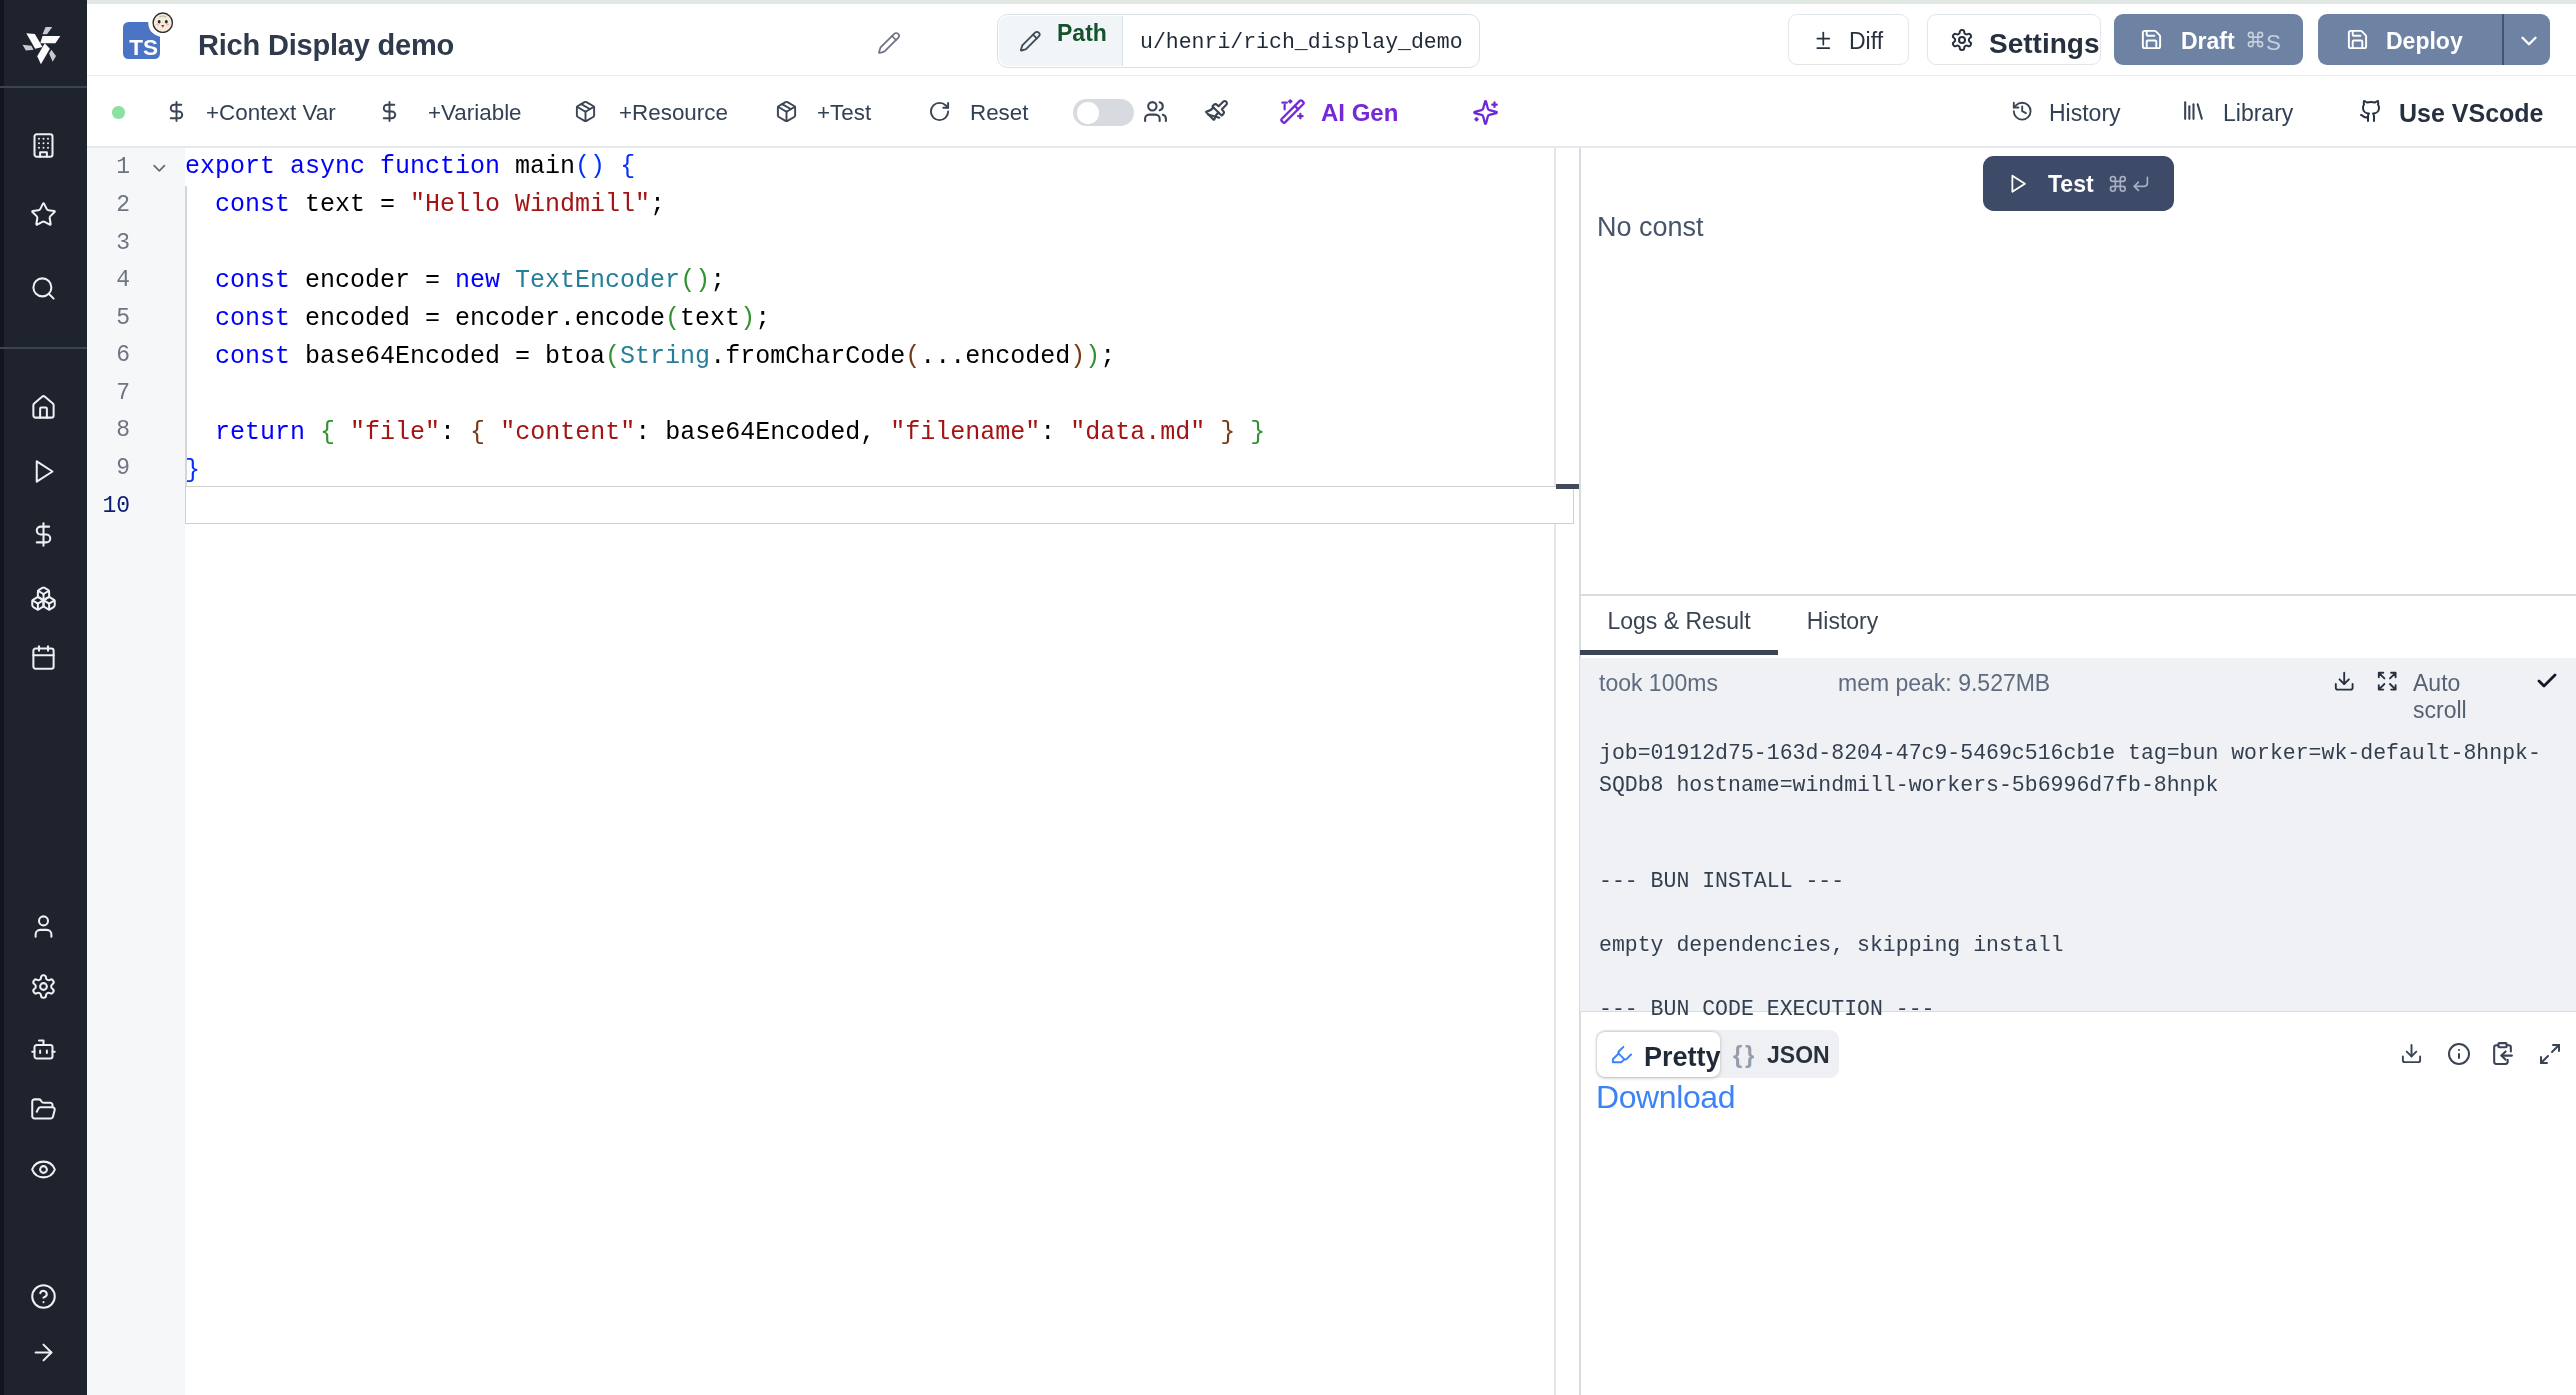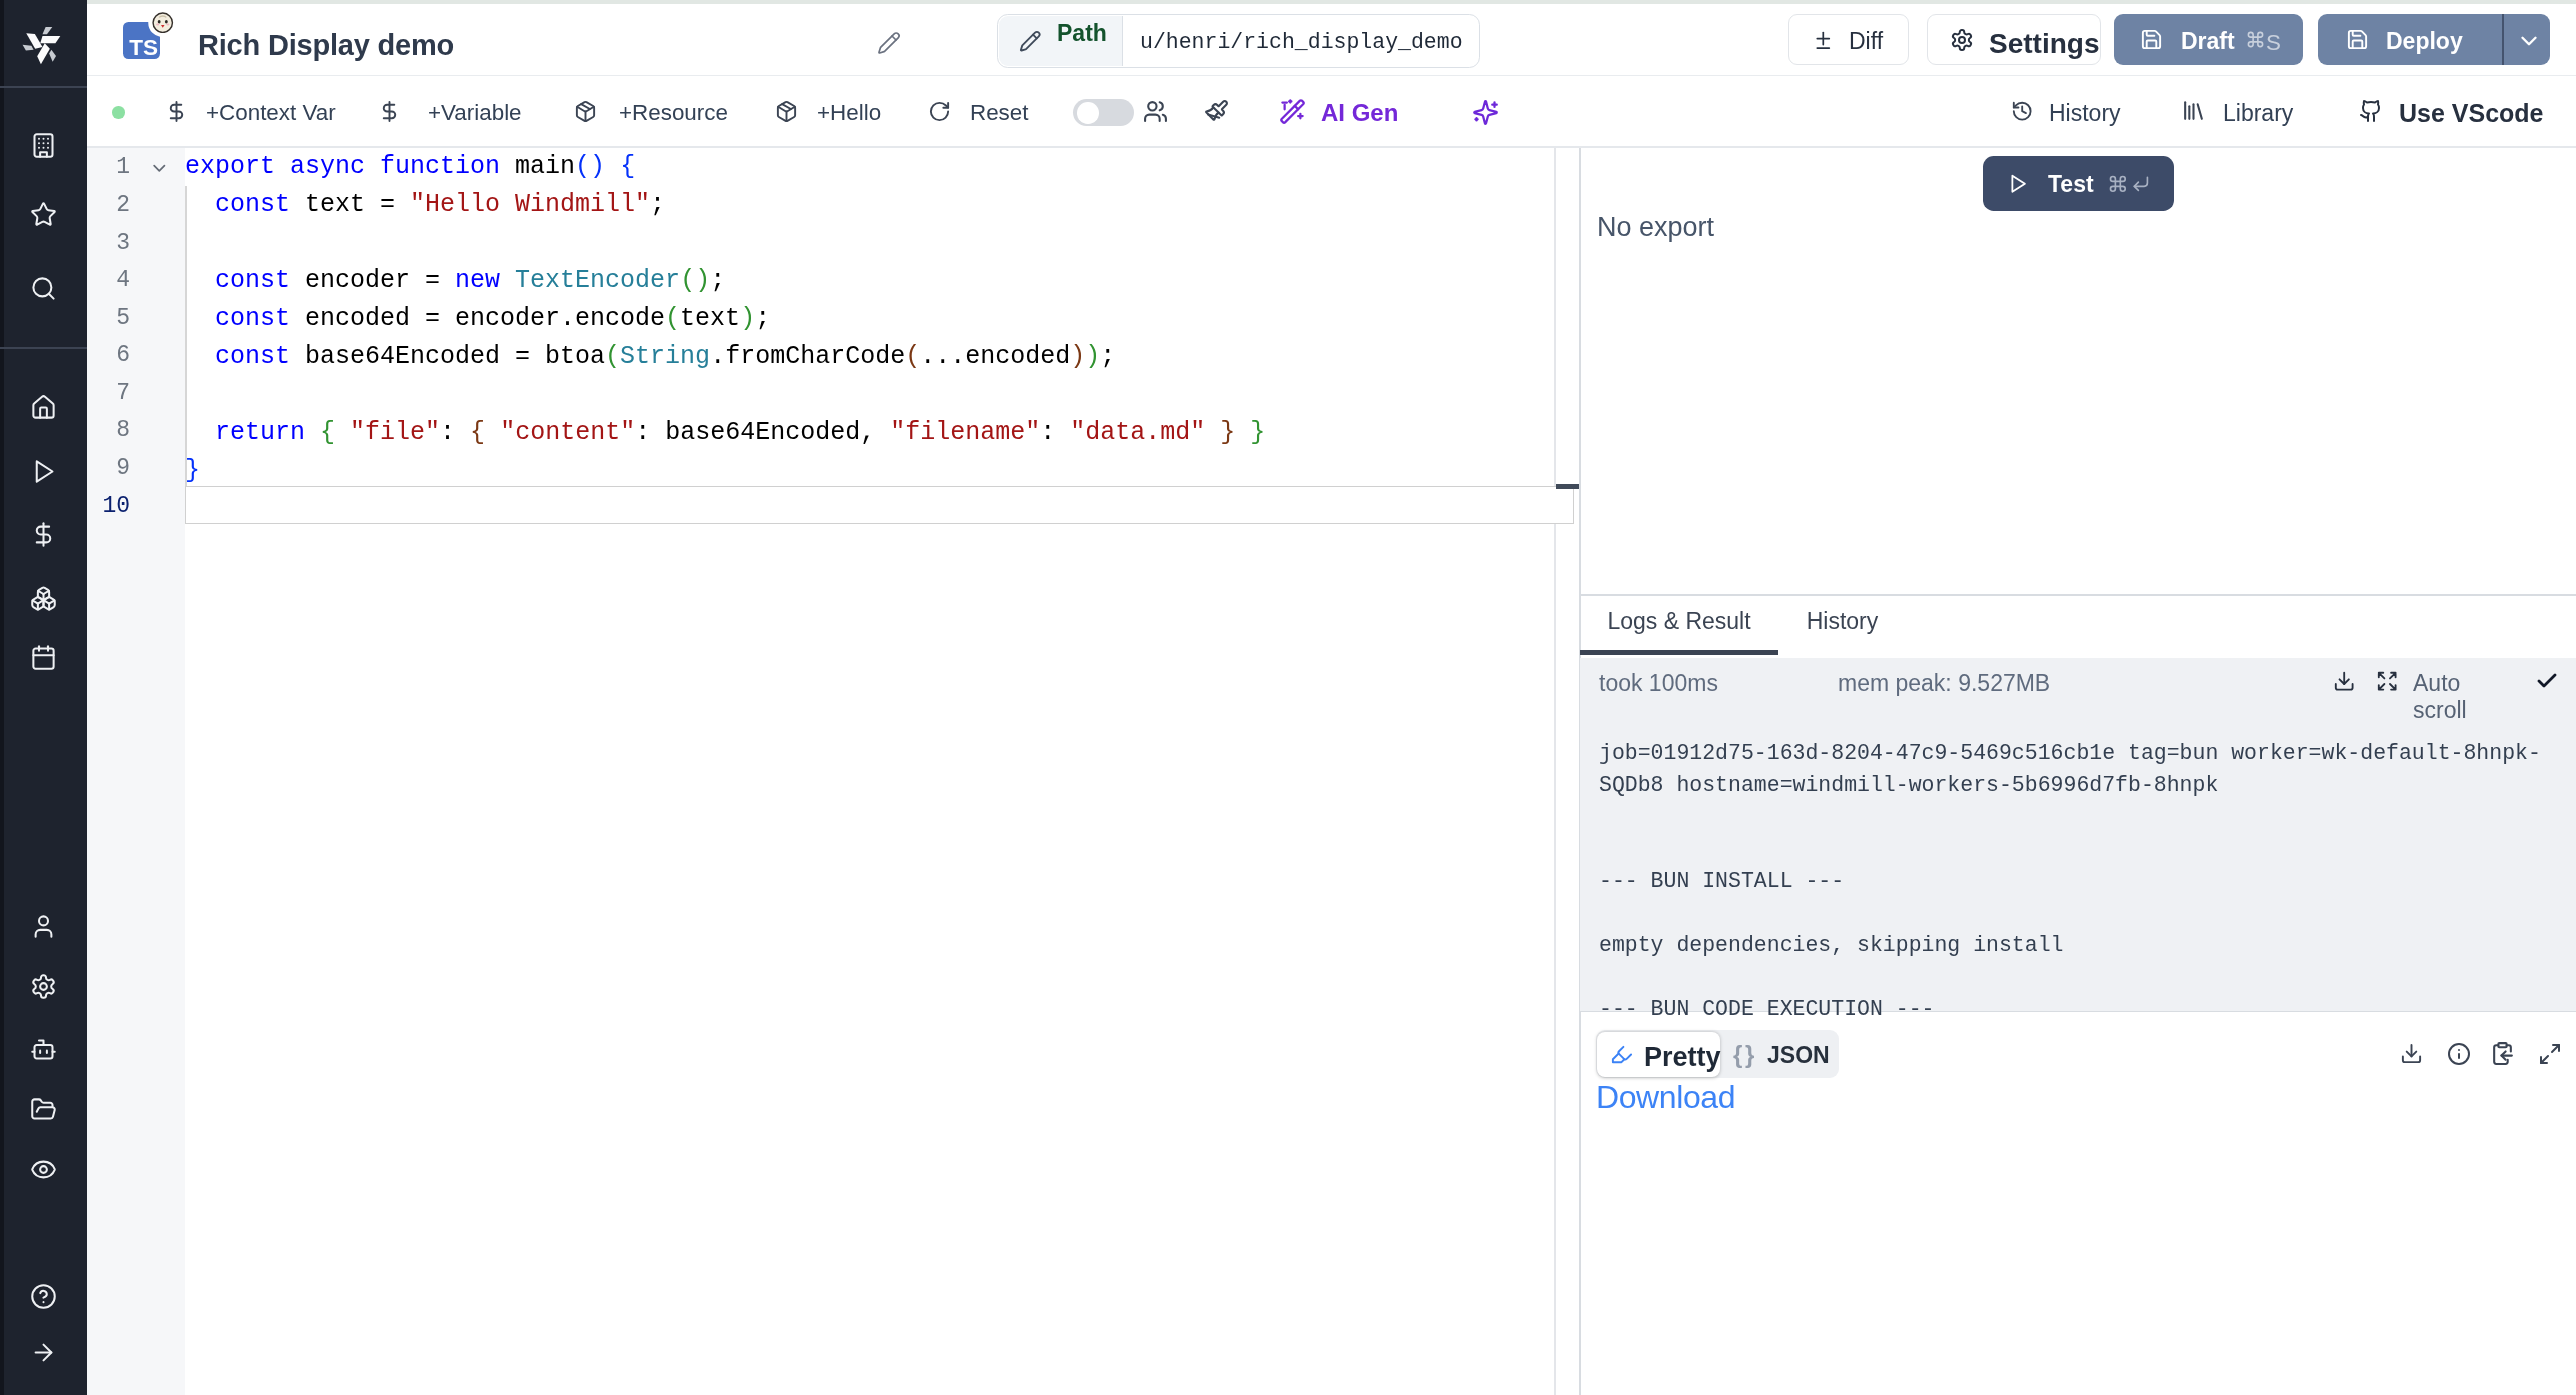--- a/index.html
+++ b/index.html
@@ -195,21 +195,21 @@
       <path d="m3.3 7 7.703 4.734a2 2 0 0 0 1.994 0L20.7 7"></path>
       <path d="m7.5 4.27 9 5.15"></path>
     </svg>
 <div class="lbl" style="left:619px;top:100px">+Resource</div>
 <svg class="si" style="left:775px;top:100px" width="23" height="23" viewBox="0 0 24 24" fill="none" stroke="#3b4453" stroke-width="2" stroke-linecap="round" stroke-linejoin="round">
       <path d="M11 21.73a2 2 0 0 0 2 0l7-4A2 2 0 0 0 21 16V8a2 2 0 0 0-1-1.73l-7-4a2 2 0 0 0-2 0l-7 4A2 2 0 0 0 3 8v8a2 2 0 0 0 1 1.73z"></path>
       <path d="M12 22V12"></path>
       <path d="m3.3 7 7.703 4.734a2 2 0 0 0 1.994 0L20.7 7"></path>
       <path d="m7.5 4.27 9 5.15"></path>
     </svg>
-<div class="lbl" style="left:817px;top:100px">+Hello</div>
+<div class="lbl" style="left:817px;top:100px">+Test</div>
 <svg class="si" style="left:928px;top:100px" width="23" height="23" viewBox="0 0 24 24" fill="none" stroke="#3b4453" stroke-width="2" stroke-linecap="round" stroke-linejoin="round">
       <path d="M21 12a9 9 0 1 1-9-9c2.52 0 4.93 1 6.74 2.74L21 8"></path>
       <path d="M21 3v5h-5"></path>
     </svg>
 <div class="lbl" style="left:970px;top:100px">Reset</div>
 <div class="abs" style="left:1073px;top:99px;width:61px;height:27px;border-radius:13.4px;background:#d7dadf"></div>
 <div class="abs" style="left:1077px;top:102px;width:21.5px;height:21.5px;border-radius:50%;background:#fff"></div>
 <svg class="si" style="left:1143px;top:99px" width="25" height="25" viewBox="0 0 24 24" fill="none" stroke="#3b4453" stroke-width="2" stroke-linecap="round" stroke-linejoin="round">
       <path d="M16 21v-2a4 4 0 0 0-4-4H6a4 4 0 0 0-4 4v2"></path>
       <circle cx="9" cy="7" r="4"></circle>
@@ -284,21 +284,21 @@
       <path d="M6 3 20 12 6 21z"></path>
     </svg>
 <div class="abs" style="left:2048px;top:171px;font-size:23px;font-weight:700;color:#fff">Test</div>
 <svg class="si" style="left:2108px;top:174px" width="19.7" height="19.7" viewBox="0 0 24 24" fill="none" stroke="#a8b1c2" stroke-width="2" stroke-linecap="round" stroke-linejoin="round">
       <path d="M15 6v12a3 3 0 1 0 3-3H6a3 3 0 1 0 3 3V6a3 3 0 1 0-3 3h12a3 3 0 1 0-3-3"></path>
     </svg>
 <svg class="si" style="left:2131px;top:174px" width="19.7" height="19.7" viewBox="0 0 24 24" fill="none" stroke="#a8b1c2" stroke-width="2" stroke-linecap="round" stroke-linejoin="round">
       <path d="M20 4v7a4 4 0 0 1-4 4H4"></path>
       <path d="m9 10-5 5 5 5"></path>
     </svg>
-<div class="abs" style="left:1597px;top:212px;font-size:27px;color:#475569">No export</div>
+<div class="abs" style="left:1597px;top:212px;font-size:27px;color:#475569">No const</div>
 <div class="abs" style="left:1580px;top:594px;width:996px;height:1.8px;background:#d8dce1"></div>
 <div class="abs" style="left:1580px;top:608px;width:198px;text-align:center;font-size:23px;color:#3b4453">Logs &amp; Result</div>
 <div class="abs" style="left:1778px;top:608px;width:129px;text-align:center;font-size:23px;color:#3b4453">History</div>
 <div class="abs" style="left:1580px;top:650px;width:198px;height:5.4px;background:#3b4453"></div>
 <div class="abs" style="left:1580px;top:658px;width:996px;height:354px;background:#eff1f4;border-bottom:1.8px solid #d8dce1"></div>
 <div class="abs" style="left:1599px;top:670px;font-size:23px;color:#5f6b7e">took 100ms</div>
 <div class="abs" style="left:1838px;top:670px;font-size:23px;color:#5f6b7e">mem peak: 9.527MB</div>
 <svg class="si" style="left:2333px;top:670px" width="22.4" height="22.4" viewBox="0 0 24 24" fill="none" stroke="#27303f" stroke-width="2" stroke-linecap="round" stroke-linejoin="round">
       <path d="M12 15V3"></path>
       <path d="M21 15v4a2 2 0 0 1-2 2H5a2 2 0 0 1-2-2v-4"></path>

